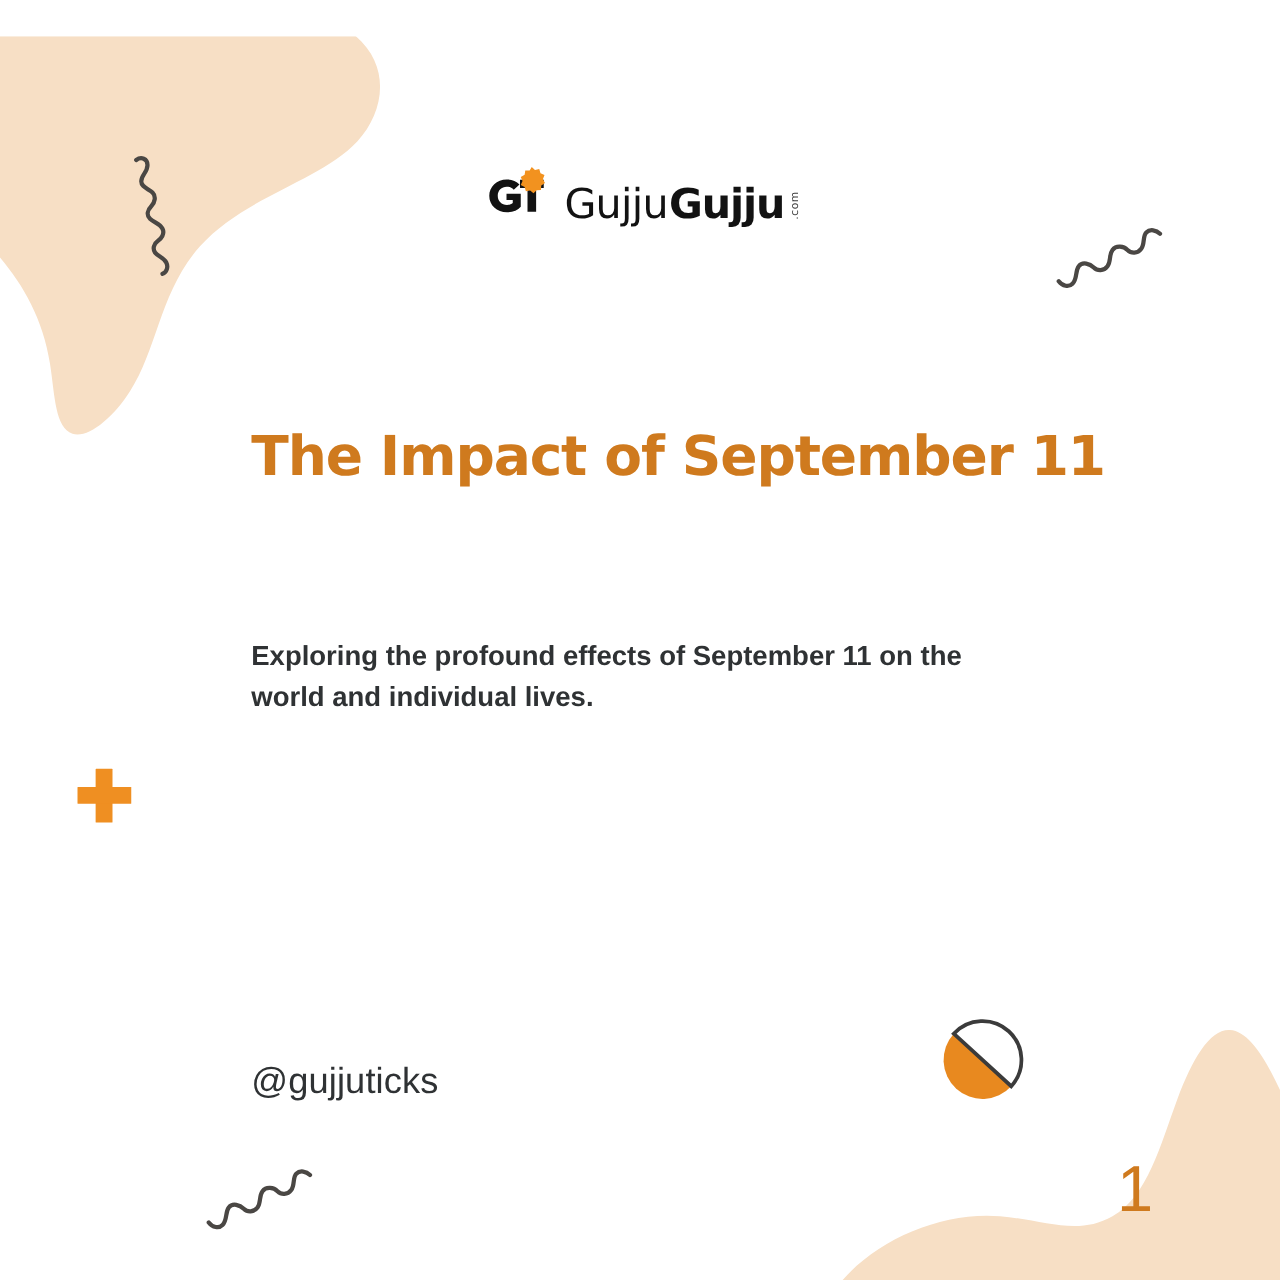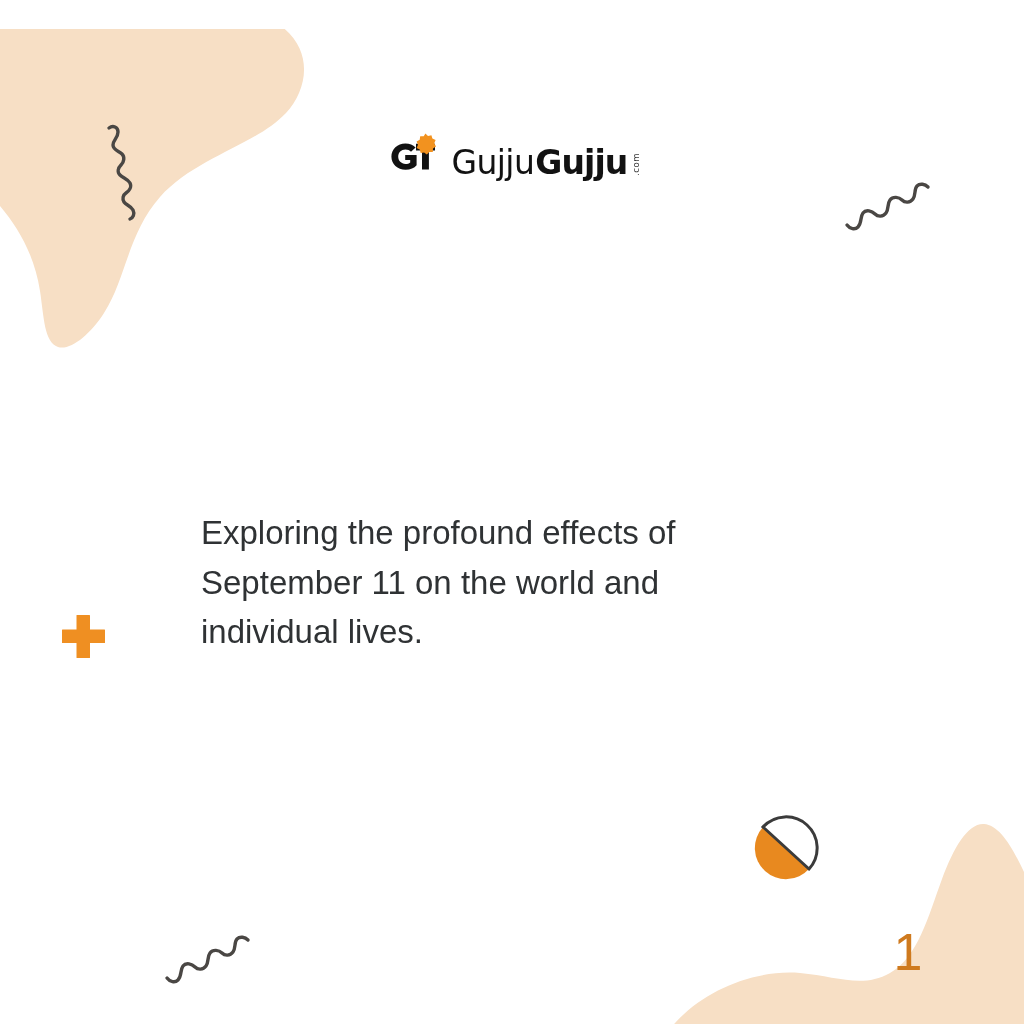--- a/index.html
+++ b/index.html
@@ -91,22 +91,22 @@
     color: #cf7a1e;
   }
 
   #subtext {
     position: absolute;
     left: 201px;
     top: 479px;
     width: 600px;
     margin: 0;
     font-family: "Liberation Sans", sans-serif;
-    font-size: 33px;
-    font-weight: 400;
+    font-size: 22px;
+    font-weight: 700;
     line-height: 1.50;
     color: #2f3234;
   }
 
   #handle {
     position: absolute;
     left: 201px;
     top: 820px;
     margin: 0;
     font-family: "Liberation Sans", sans-serif;
@@ -228,19 +228,21 @@
       </svg>
 
       <div id="logo-wordmark">
         <span class="wm-text wm-light">Gujju</span>
         <span class="wm-text wm-bold">Gujju</span>
         <span class="wm-tld">.com</span>
       </div>
     </div>
   </div>
 
+  <h1 id="headline">The Impact of September 11</h1>
 
   <p id="subtext">Exploring the profound effects of September 11 on the world and individual lives.</p>
 
+  <p id="handle">@gujjuticks</p>
 
   <p id="page-number">1</p>
 
 </div>
 
 </body></html>

